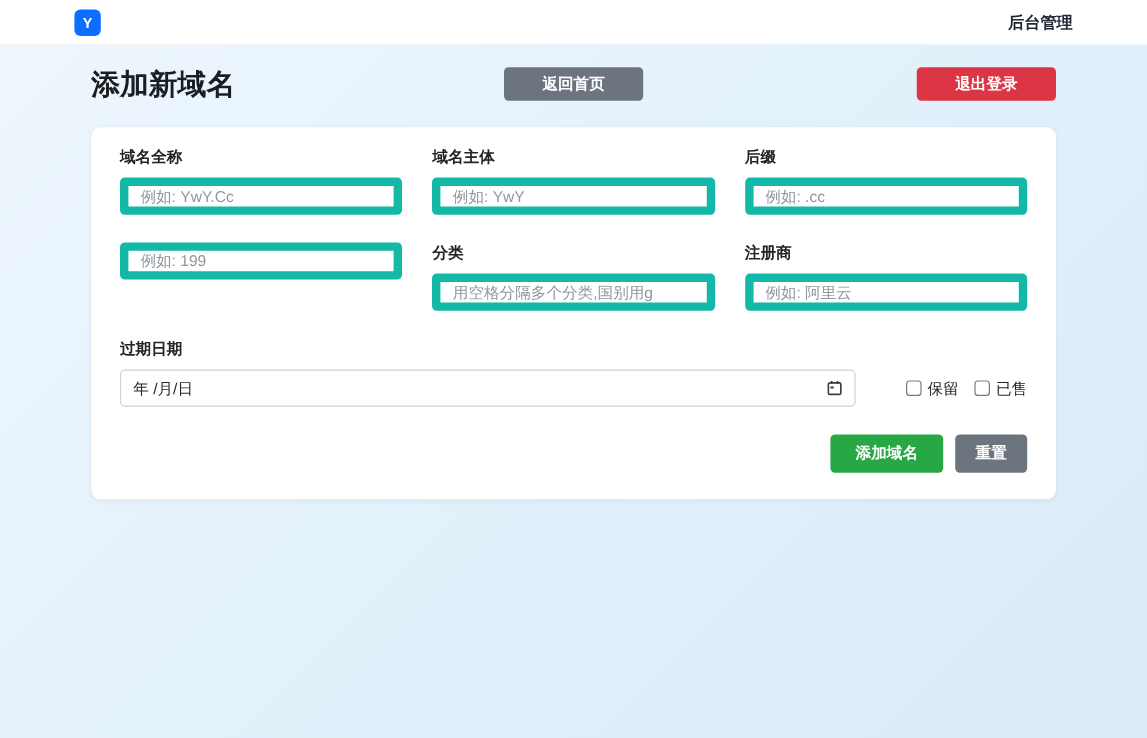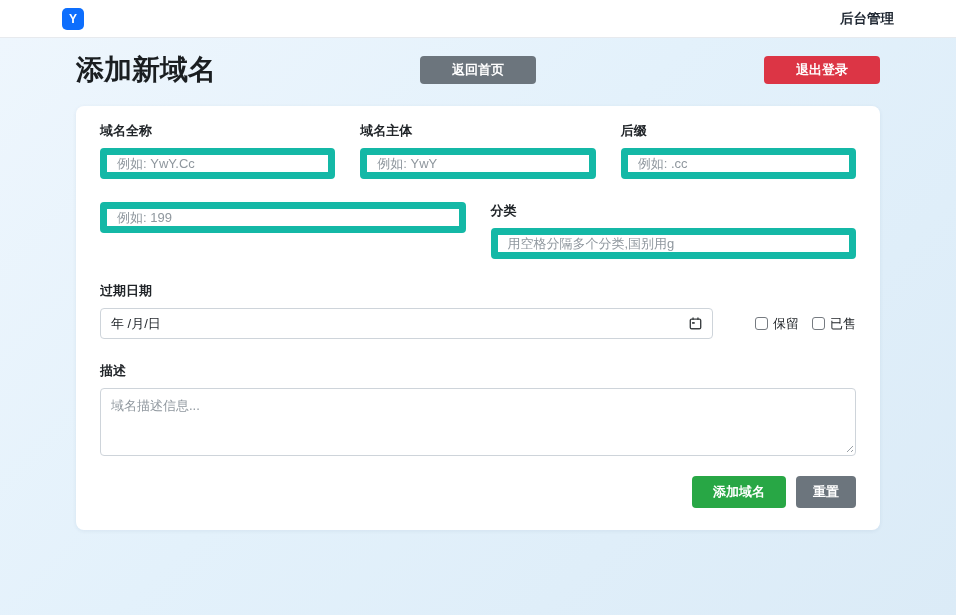--- a/index.html
+++ b/index.html
@@ -37,21 +37,21 @@
     background: linear-gradient(135deg, #eef6fd 0%, #e3f1fb 45%, #dbebf7 100%);
     padding-top: 17px;
   }
   .container { width: 804px; margin: 0 auto; }
 
   .page-header {
     display: flex; align-items: center; margin-bottom: 21px; height: 30px;
   }
   .page-header .left  { flex: 1; display: flex; }
   .page-header .right { flex: 1; display: flex; justify-content: flex-end; }
-  .page-title { font-size: 28px; font-weight: 700; margin: 0; color: #1a1e21; }
+  .page-title { font-size: 24px; font-weight: 700; margin: 0; color: #1a1e21; }
 
   .btn {
     border: none; border-radius: 4px; cursor: pointer;
     font-family: "Liberation Sans", sans-serif;
     font-size: 13px; font-weight: 700; color: #fff;
     padding: 7px 32px; line-height: 1.1;
   }
   .btn-secondary { background: #6c757d; }
   .btn-danger    { background: #dc3545; }
   .btn-success   { background: #28a745; padding: 9px 21px; }
@@ -154,20 +154,24 @@
         </div>
       </div>
 
       <div class="grid-row">
         <div class="field">
           <input class="text-input" type="text" placeholder="例如: 199" style="">
         </div>
         <div class="field">
           <label class="field-label">分类</label>
           <input class="text-input" type="text" placeholder="用空格分隔多个分类,国别用g" style="">
+        </div>
+        <div class="field">
+          <label class="field-label">注册商</label>
+          <input class="text-input" type="text" placeholder="例如: 阿里云" style="">
         </div>
       </div>
 
       <div class="grid-row">
         <div class="field">
           <label class="field-label">过期日期</label>
           <div class="date-row">
             <div class="date-input">
               <span>年 /月/日</span>
               <svg width="13" height="13" viewBox="0 0 16 16">
@@ -184,27 +188,20 @@
               </label>
               <label class="checkbox">
                 <span class="box"></span>
                 <span>已售</span>
               </label>
             </div>
           </div>
         </div>
       </div>
 
-      <div class="field">
-        <label class="field-label">描述</label>
-        <div class="textarea-wrap">
-          <textarea class="textarea" placeholder="域名描述信息..." style=""></textarea>
-          <div class="resize-handle"></div>
-        </div>
-      </div>
 
       <div class="actions">
         <button class="btn btn-success">添加域名</button>
         <button class="btn btn-reset">重置</button>
       </div>
 
     </div>
   </div>
 </div>
 

